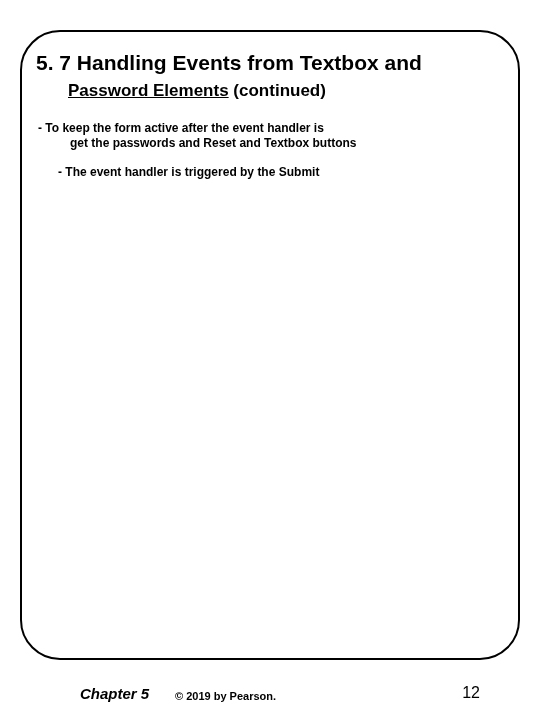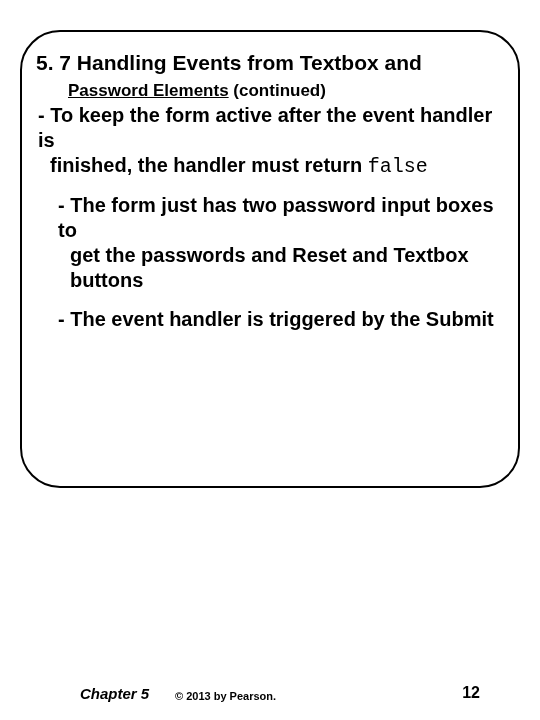--- a/index.html
+++ b/index.html
@@ -8,40 +8,41 @@
     height: 720px;
     background: #ffffff;
     font-family: Arial, Helvetica, sans-serif;
     position: relative;
   }
   .slide-frame {
     position: absolute;
     top: 30px;
     left: 20px;
     width: 500px;
-    height: 458px;
+    height: 630px;
     border: 2px solid #000;
     border-radius: 40px;
     padding: 18px 14px 10px 14px;
   }
   .title {
     font-size: 21px;
     font-weight: bold;
     line-height: 1.25;
   }
   .title-line2 {
     padding-left: 32px;
   }
   .subtitle {
     font-size: 17px;
     font-weight: bold;
   }
   .subtitle .underline { text-decoration: underline; }
   .body {
-    font-size: 20px;
+    margin-top: 18px;
+    font-size: 12px;
     font-weight: bold;
     line-height: 1.25;
   }
   .p1 { margin-left: 2px; }
   .p1 .indent { padding-left: 12px; display: inline-block; }
   .code { font-family: "Courier New", Courier, monospace; font-weight: normal; }
   .p2 { margin-top: 34px; margin-left: 6px; }
   .p2 .ital { font-style: italic; }
   .p3 { margin-top: 14px; margin-left: 22px; }
   .p3-cont { margin-left: 34px; }
@@ -65,50 +66,46 @@
     position: absolute;
     left: 175px;
     bottom: 0;
     font-size: 11px;
   }
   .footer .pagenum {
     position: absolute;
     right: 60px;
     bottom: 0;
     font-size: 16px;
-    font-weight: bold;
+    font-weight: normal;
   }
 </style>
 </head>
 <body>
 
 <div class="slide-frame">
   <div class="title">
     <div>5. 7 Handling Events from Textbox and</div>
     <div class="title-line2">
       <span class="subtitle">
         <span class="underline">Password Elements</span>
         <span> </span><span>(continued)</span>
       </span>
     </div>
   </div>
 
   <div class="body">
     <div class="p1">
       <span>- To keep the form active after the event handler is</span><br>
-      <span class="indent">
-        <span>finished, the handler must return </span><span class="code">false</span>
-      </span>
     </div>
 
 
-    <div class="p3">- The form just has two password input boxes to</div>
     <div class="p3-cont">get the passwords and Reset and Textbox buttons</div>
 
     <div class="p4">- The event handler is triggered by the Submit</div>
   </div>
 </div>
 
 <div class="footer">
   <span class="chapter">Chapter 5</span>
-  <span class="copyright">© 2013 by Pearson.</span>
+  <span class="copyright">© 2019 by Pearson.</span>
   <span class="pagenum">12</span>
 </div>
 
 </body></html>

